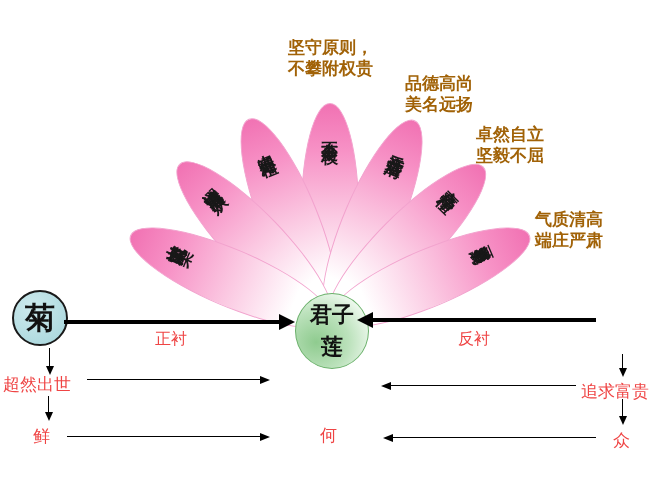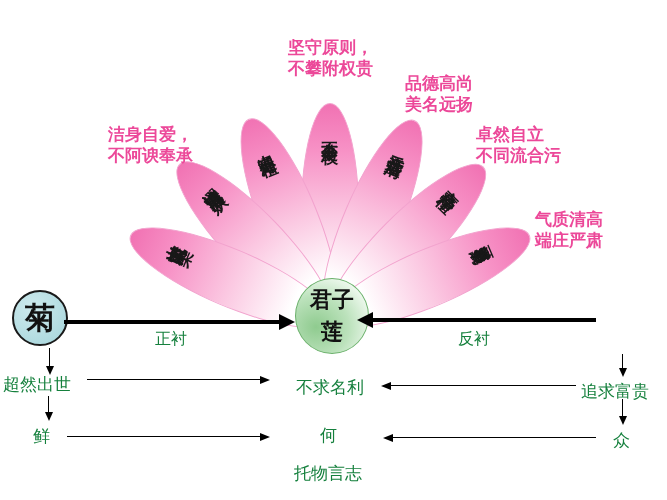--- a/index.html
+++ b/index.html
@@ -28,42 +28,42 @@
     font-size:17px;font-weight:600;letter-spacing:2px;line-height:1.2;
     margin-top:24px;color:#181818;
   }
   .p7 .petal-text{
     writing-mode:vertical-lr;font-size:14px;letter-spacing:1px;
     height:84px;line-height:1.3;margin-top:30px;
   }
   
   .ann{
     position:absolute;white-space:pre-line;font-size:17px;line-height:1.25;
-    font-weight:600;color:#ec4899;z-index:6;
+    font-weight:600;color:#a16207;z-index:6;
   }
   .ann0{left:62px;top:195px}
   .ann1{left:108px;top:124px}
   .ann2{left:193px;top:73px}
   .ann3{left:288px;top:37px}
   .ann4{left:405px;top:73px}
   .ann5{left:476px;top:124px}
   .ann6{left:535px;top:209px}
   
   .node{
     position:absolute;border-radius:50%;display:flex;align-items:center;justify-content:center;
     font-weight:bold;z-index:10;
   }
   .node-blue{
     background:radial-gradient(circle at 35% 30%,#cdeaed 0%,#b5dde2 60%,#a4d4da 100%);
     border:2px solid #1a1a1a;
   }
   .node-chrys{left:12px;top:290px;width:52px;height:52px;font-size:30px;}
   .node-peony{left:591px;top:291px;width:60px;height:58px;font-size:24px;letter-spacing:0px;}
   .node-lotus{
-    left:295px;top:278px;width:72px;height:74px;
+    left:295px;top:293px;width:72px;height:74px;
     background:radial-gradient(ellipse at 28% 65%,#8fcb8f 0%,#bce2bc 45%,#edf8ed 78%,#fcfffc 100%);
     border:1.5px solid #6ab06a;
     flex-direction:column;font-size:22px;line-height:1.45;text-align:center;
   }
   
   .arrow-thick{position:absolute;height:4px;background:#000;z-index:12;}
   .arrow-thick.to-right::after{
     content:"";position:absolute;right:-15px;top:-6px;width:0;height:0;
     border-left:16px solid #000;border-top:8px solid transparent;border-bottom:8px solid transparent;
   }
@@ -90,21 +90,21 @@
   .varrow{position:absolute;width:0;border-left:1.5px solid #000;z-index:6;}
   .varrow::after{
     content:"";position:absolute;left:-4.5px;bottom:-8px;width:0;height:0;
     border-top:9px solid #000;border-left:4px solid transparent;border-right:4px solid transparent;
   }
   .v1{left:49px;top:348px;height:19px;}
   .v2{left:48px;top:396px;height:17px;}
   .v3{left:622px;top:354px;height:15px;}
   .v4{left:622px;top:399px;height:18px;}
   
-  .lbl{position:absolute;font-size:17px;color:#15803d;z-index:6;}
+  .lbl{position:absolute;font-size:17px;color:#ef4444;z-index:6;}
   .foil{font-size:16px;}
   .lbl-zc{left:155px;top:329px;}
   .lbl-fc{left:458px;top:329px;}
   .lbl-xjbs{left:3px;top:373px;}
   .lbl-bqml{left:296px;top:376px;}
   .lbl-zqfg{left:581px;top:380px;}
   .lbl-xian{left:33px;top:425px;}
   .lbl-he{left:320px;top:424px;}
   .lbl-zhong{left:613px;top:429px;}
   .lbl-twyz{left:294px;top:462px;}
@@ -129,28 +129,26 @@
   <div class="petal p5">
     <span class="petal-text">香远益清</span>
   </div>
   <div class="petal p6">
     <span class="petal-text">亭亭净植</span>
   </div>
   <div class="petal p7">
     <span class="petal-text">可远观而不可亵玩焉</span>
   </div>
 
-  <div class="ann ann1">洁身自爱，
-不阿谀奉承</div>
   <div class="ann ann3">坚守原则，
 不攀附权贵</div>
   <div class="ann ann4">品德高尚
 美名远扬</div>
   <div class="ann ann5">卓然自立
-不同流合污</div>
+坚毅不屈</div>
   <div class="ann ann6">气质清高
 端庄严肃</div>
 
   <div class="node node-blue node-chrys">
     <span>菊</span>
   </div>
   <div class="node node-lotus">
     <span>君子</span>
     <span>莲</span>
   </div>
@@ -164,20 +162,18 @@
   <div class="varrow v2"></div>
   <div class="varrow v3"></div>
   <div class="varrow v4"></div>
 
   <div class="tarrow r h1l"></div>
   <div class="tarrow l h1r"></div>
   <div class="tarrow r h2l"></div>
   <div class="tarrow l h2r"></div>
 
   <div class="lbl lbl-xjbs">超然出世</div>
-  <div class="lbl lbl-bqml">不求名利</div>
   <div class="lbl lbl-zqfg">追求富贵</div>
   <div class="lbl lbl-xian">鲜</div>
   <div class="lbl lbl-he">何</div>
   <div class="lbl lbl-zhong">众</div>
-  <div class="lbl lbl-twyz">托物言志</div>
 
 </div>
 
 </body></html>

